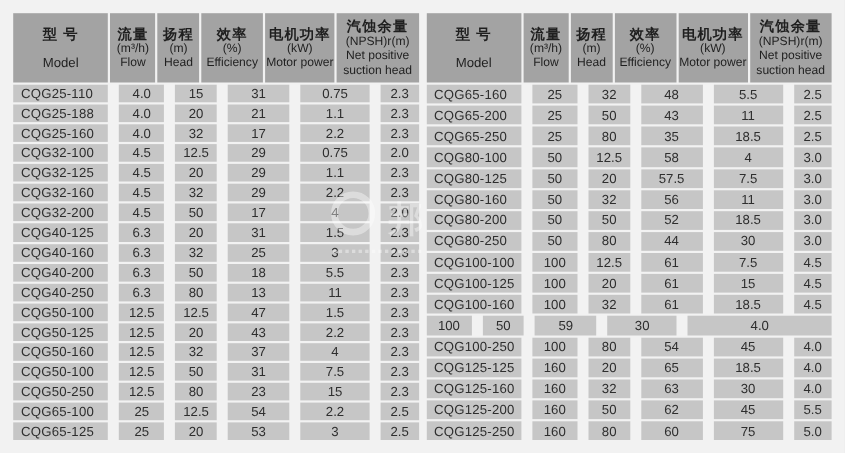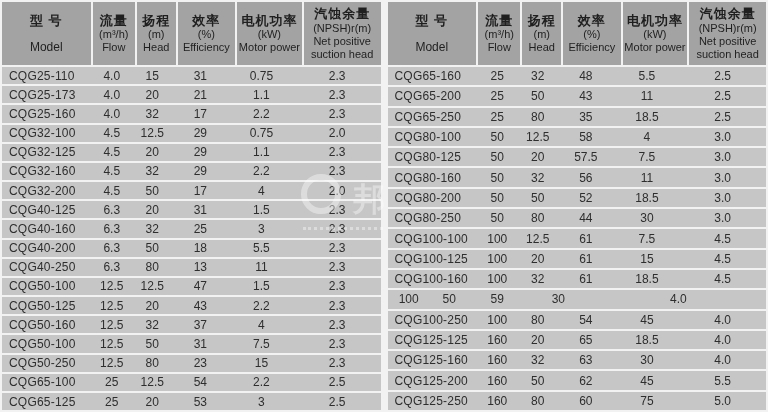--- a/index.html
+++ b/index.html
@@ -3,33 +3,33 @@
 <meta charset="utf-8">
 <style>
   * { margin:0; padding:0; box-sizing:border-box; }
   html,body { background:#e8e8e8; }
   .page {
     position:relative;
     width:768px; height:412px;
     background:#f2f2f2;
     display:flex;
     gap:7px;
-    padding:2px;
+    padding:12px;
     font-family:"Liberation Sans","DejaVu Sans",sans-serif;
     overflow:hidden;
   }
   .table {
     flex:1;
     display:flex;
     flex-direction:column;
     gap:2px;
     min-width:0;
   }
   .header-row { flex:none; height:63px; display:flex; gap:2px; }
-  .row { flex:1; display:flex; gap:0; min-height:0;justify-content:space-between; }
+  .row { flex:1; display:flex; gap:10px; min-height:0;justify-content:space-between; }
   .cell {
     background:#c6c6c6;
     display:flex;
     align-items:center;
     justify-content:center;
     font-size:12px;
     color:#2e2e2e;
     overflow:hidden;
     white-space:nowrap;
   }
@@ -123,21 +123,21 @@
       </div>
       <div class="row">
         <div class="cell c0 model-cell">CQG25-110</div>
         <div class="cell c1">4.0</div>
         <div class="cell c2">15</div>
         <div class="cell c3">31</div>
         <div class="cell c4">0.75</div>
         <div class="cell c5">2.3</div>
       </div>
       <div class="row">
-        <div class="cell c0 model-cell">CQG25-173</div>
+        <div class="cell c0 model-cell">CQG25-188</div>
         <div class="cell c1">4.0</div>
         <div class="cell c2">20</div>
         <div class="cell c3">21</div>
         <div class="cell c4">1.1</div>
         <div class="cell c5">2.3</div>
       </div>
       <div class="row">
         <div class="cell c0 model-cell">CQG25-160</div>
         <div class="cell c1">4.0</div>
         <div class="cell c2">32</div>

